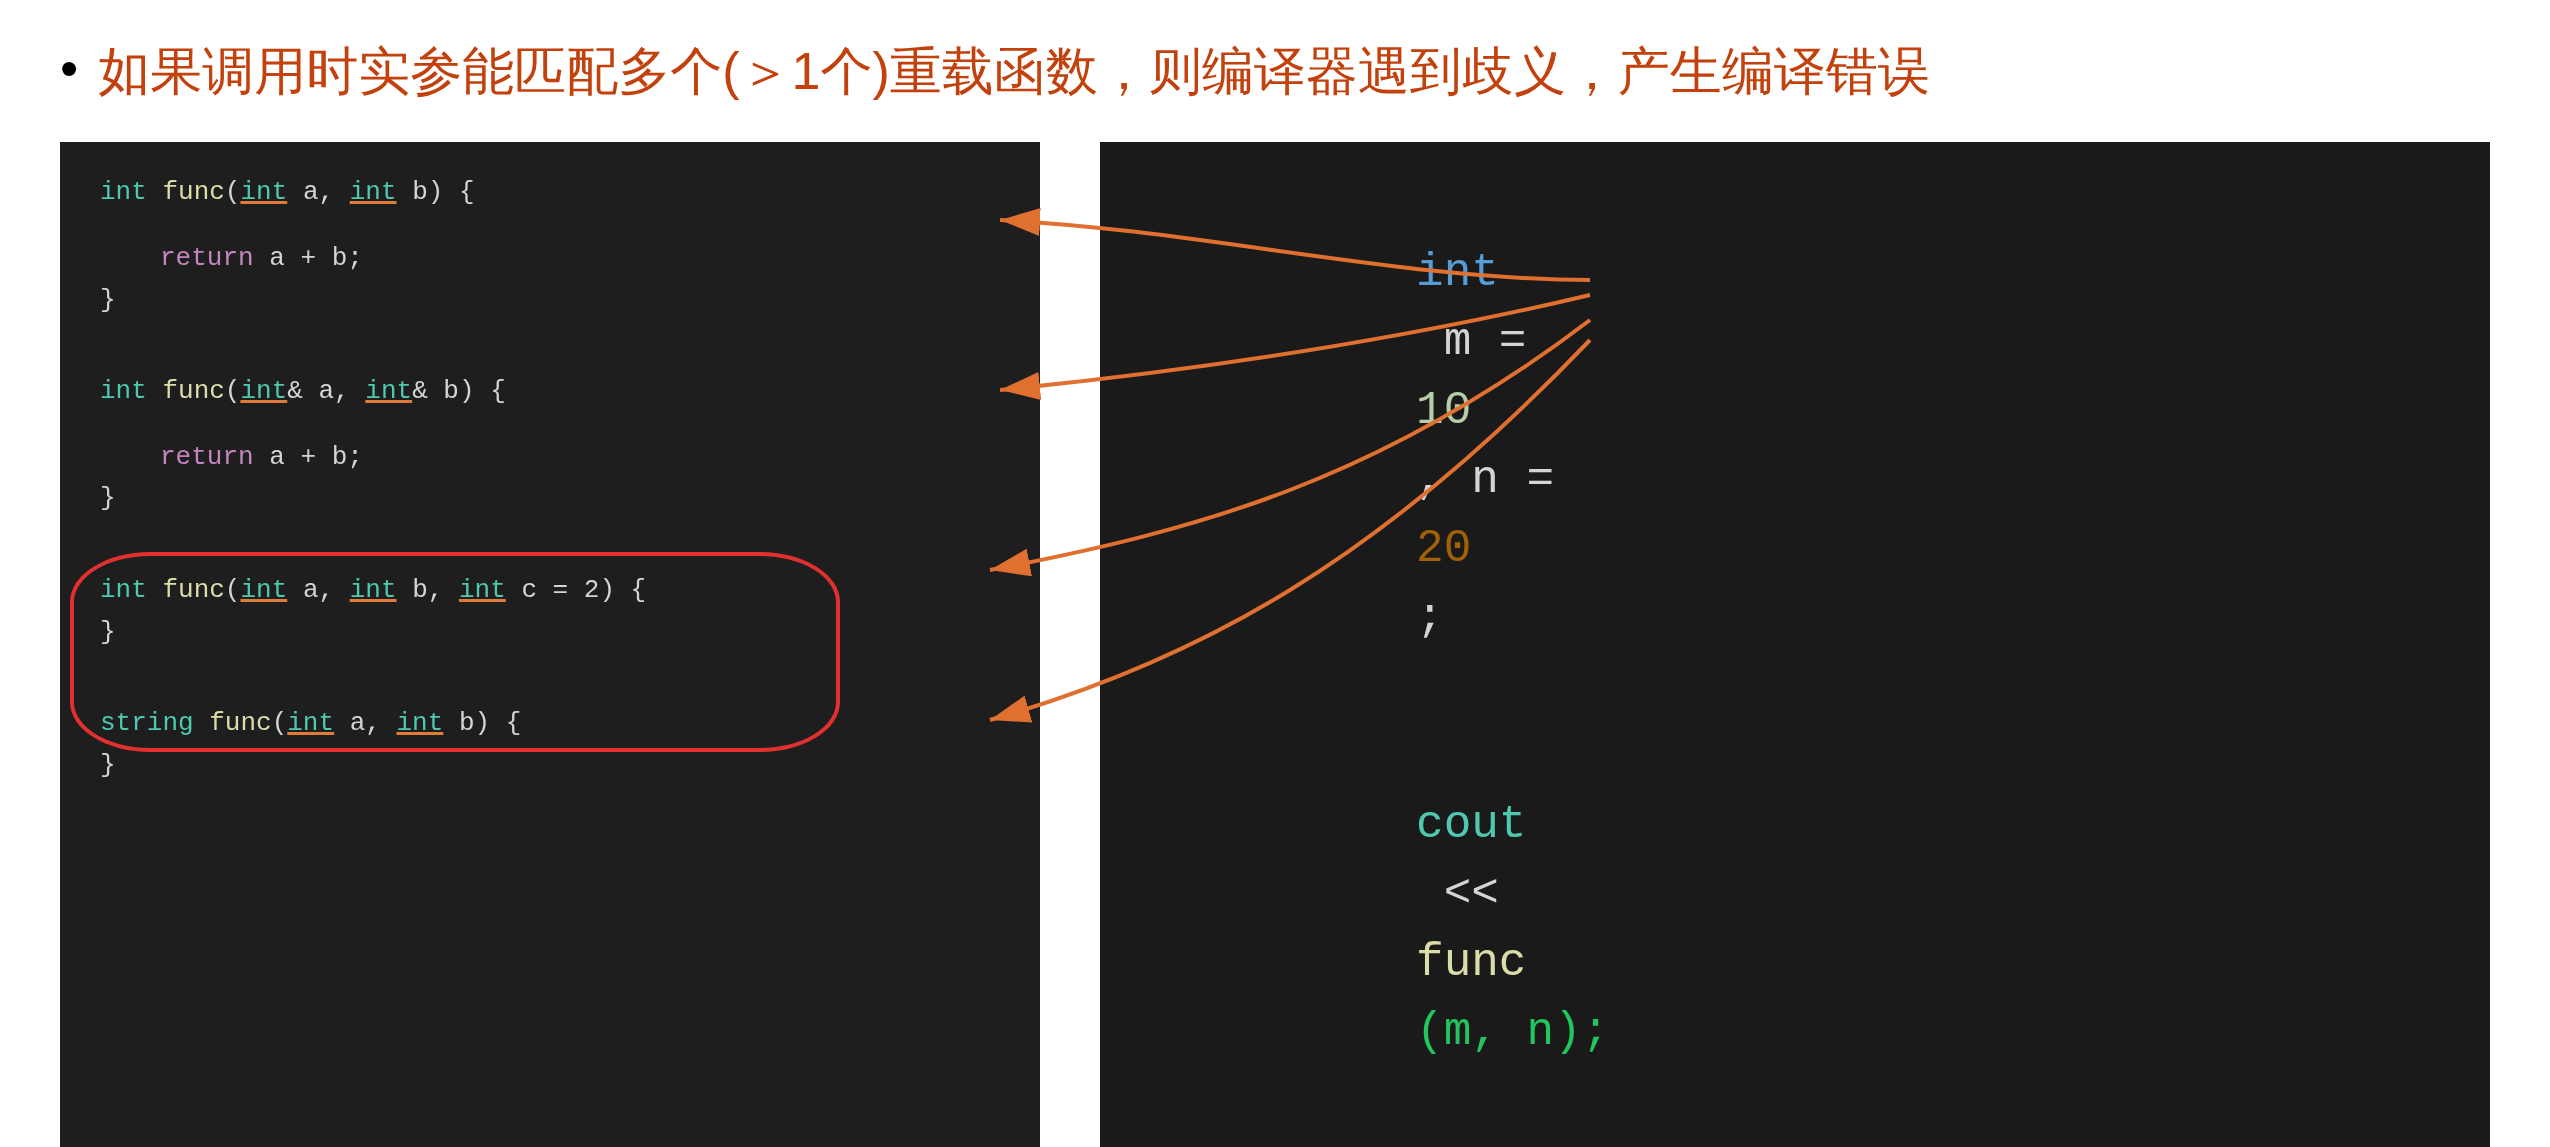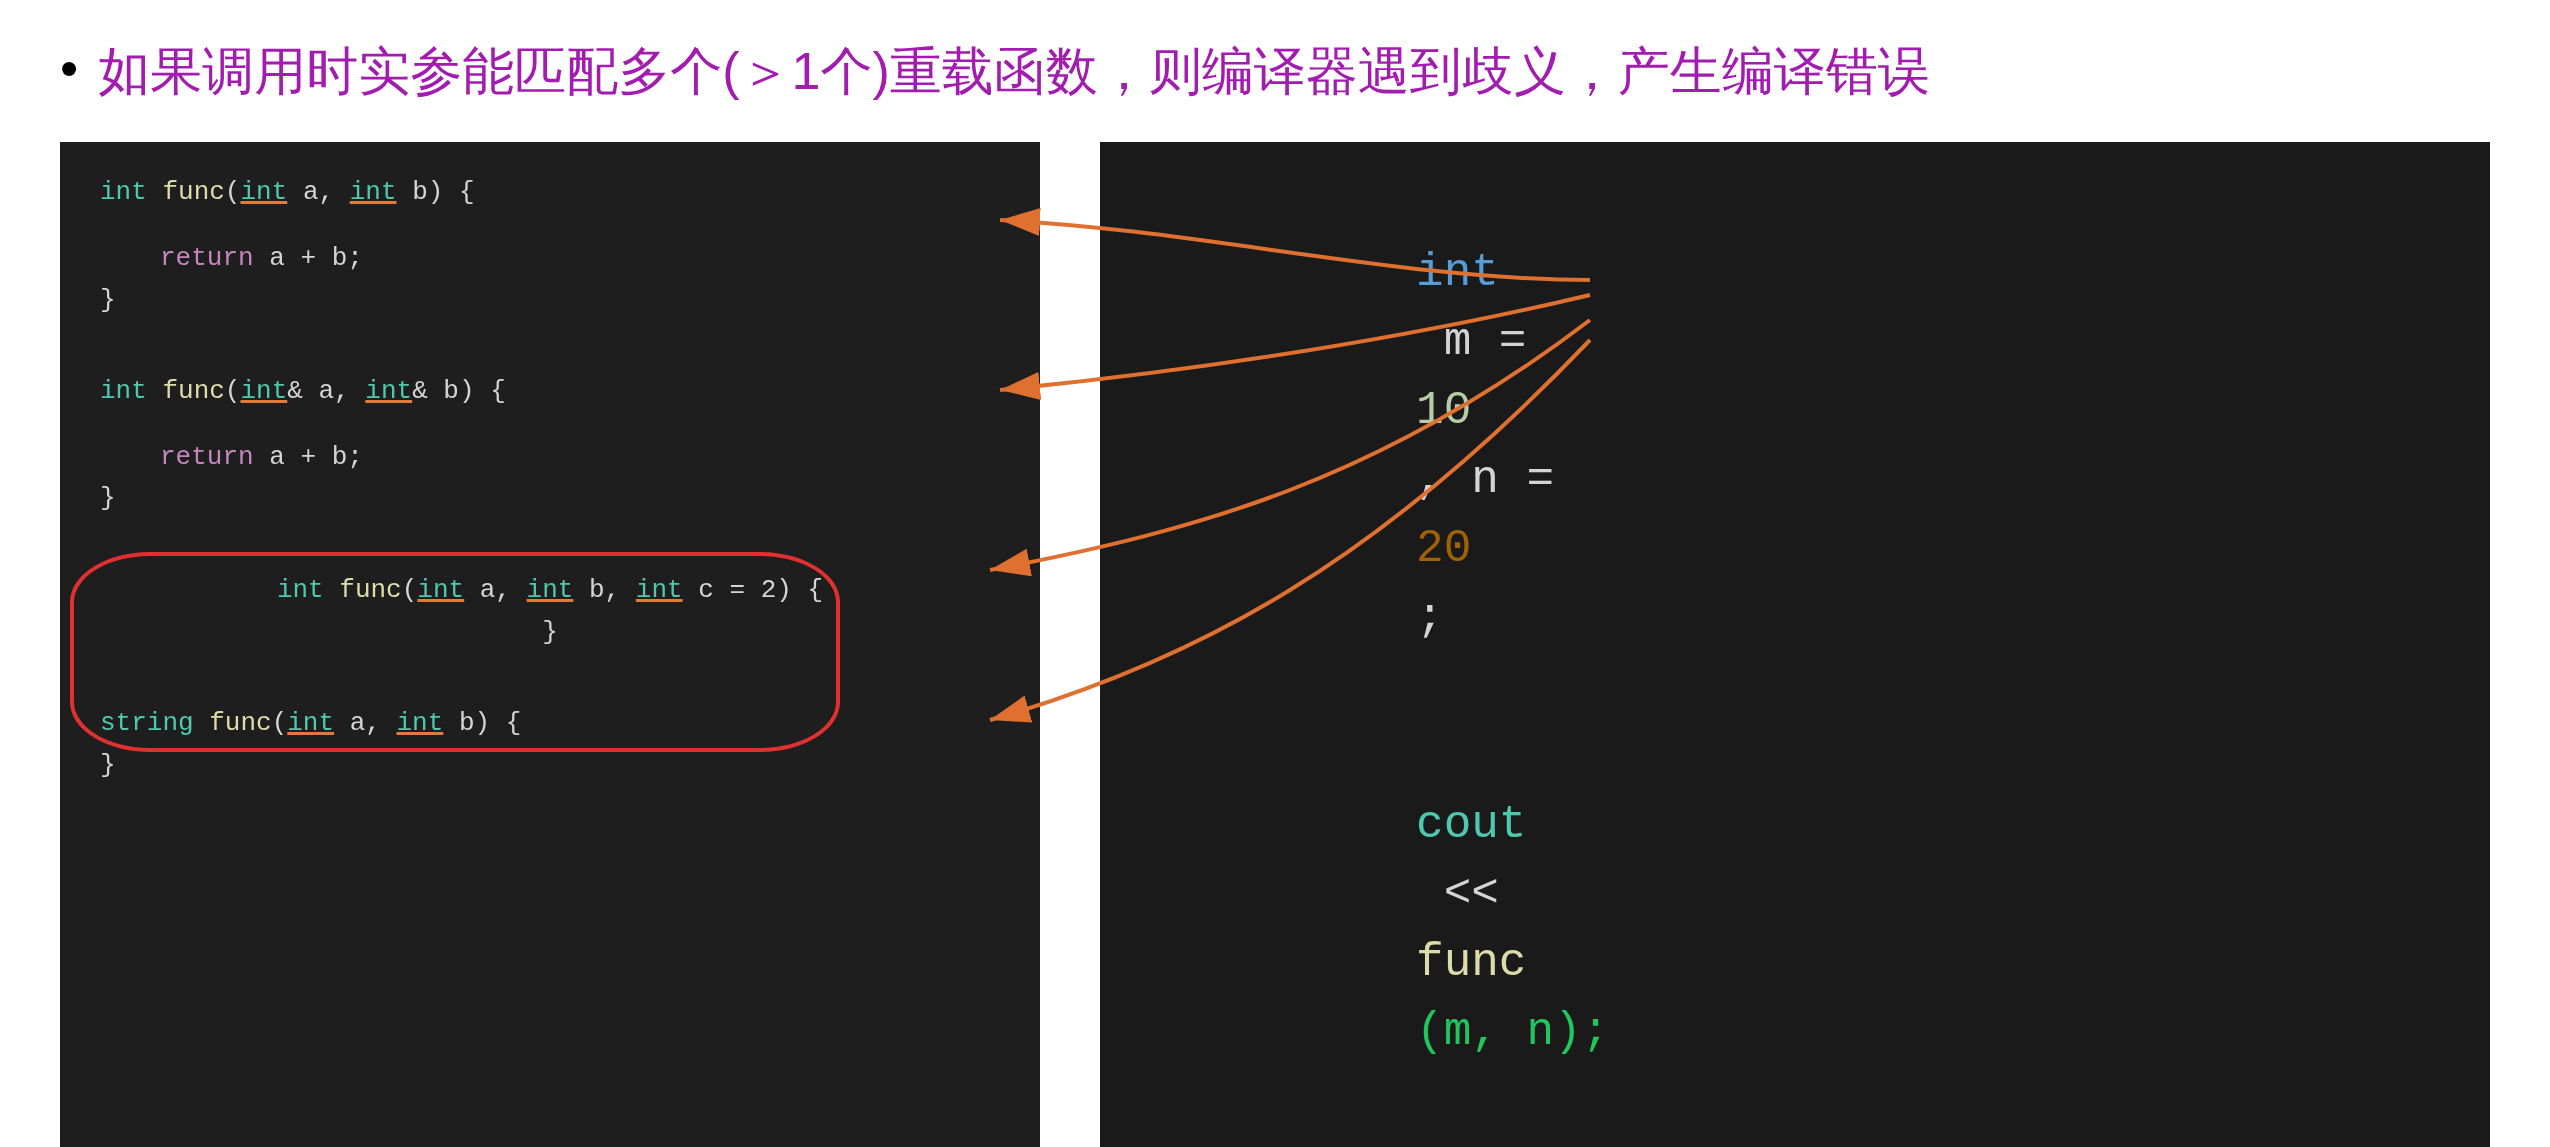--- a/index.html
+++ b/index.html
@@ -29,21 +29,21 @@
     .bullet-dot {
       font-size: 52px;
       margin-right: 20px;
       line-height: 1.1;
       color: #000;
     }
 
     .bullet-text {
       font-size: 52px;
       font-weight: 400;
-      color: #a21caf;
+      color: #c2410c;
       line-height: 1.2;
     }
 
     .content-area {
       display: flex;
       gap: 60px;
       margin-top: 10px;
     }
 
     
@@ -136,21 +136,21 @@
         <span class="code-line c-white indent"><span class="c-pink">return</span> <span class="c-white">a + b;</span></span>
         <span class="code-line c-white">}</span>
       </div>
 
       <div class="code-block">
         <span class="code-line c-white"><span class="c-cyan">int</span> <span class="c-yellow">func</span>(<span class="c-cyan underline-orange">int</span>&amp; <span class="c-white">a,</span> <span class="c-cyan underline-orange">int</span>&amp; <span class="c-white">b)</span> <span class="c-white">{</span></span>
         <span class="code-line c-white indent"><span class="c-pink">return</span> <span class="c-white">a + b;</span></span>
         <span class="code-line c-white">}</span>
       </div>
 
-      <div class="code-block" style="position:relative;text-align:center;">
+      <div class="code-block" style="position:relative;">
         <span class="code-line c-white"><span class="c-cyan">int</span> <span class="c-yellow">func</span>(<span class="c-cyan underline-orange">int</span> <span class="c-white">a,</span> <span class="c-cyan underline-orange">int</span> <span class="c-white">b,</span> <span class="c-cyan underline-orange">int</span> <span class="c-white">c = 2) {</span></span>
         <span class="code-line c-white">}</span>
 
         <div class="red-oval" style="top:-18px; left:-30px; width:770px; height:200px;"></div>
       </div>
 
       <div class="code-block">
         <span class="code-line c-white"><span class="c-cyan">string</span> <span class="c-yellow">func</span>(<span class="c-cyan underline-orange">int</span> <span class="c-white">a,</span> <span class="c-cyan underline-orange">int</span> <span class="c-white">b) {</span></span>
         <span class="code-line c-white">}</span>
       </div>

